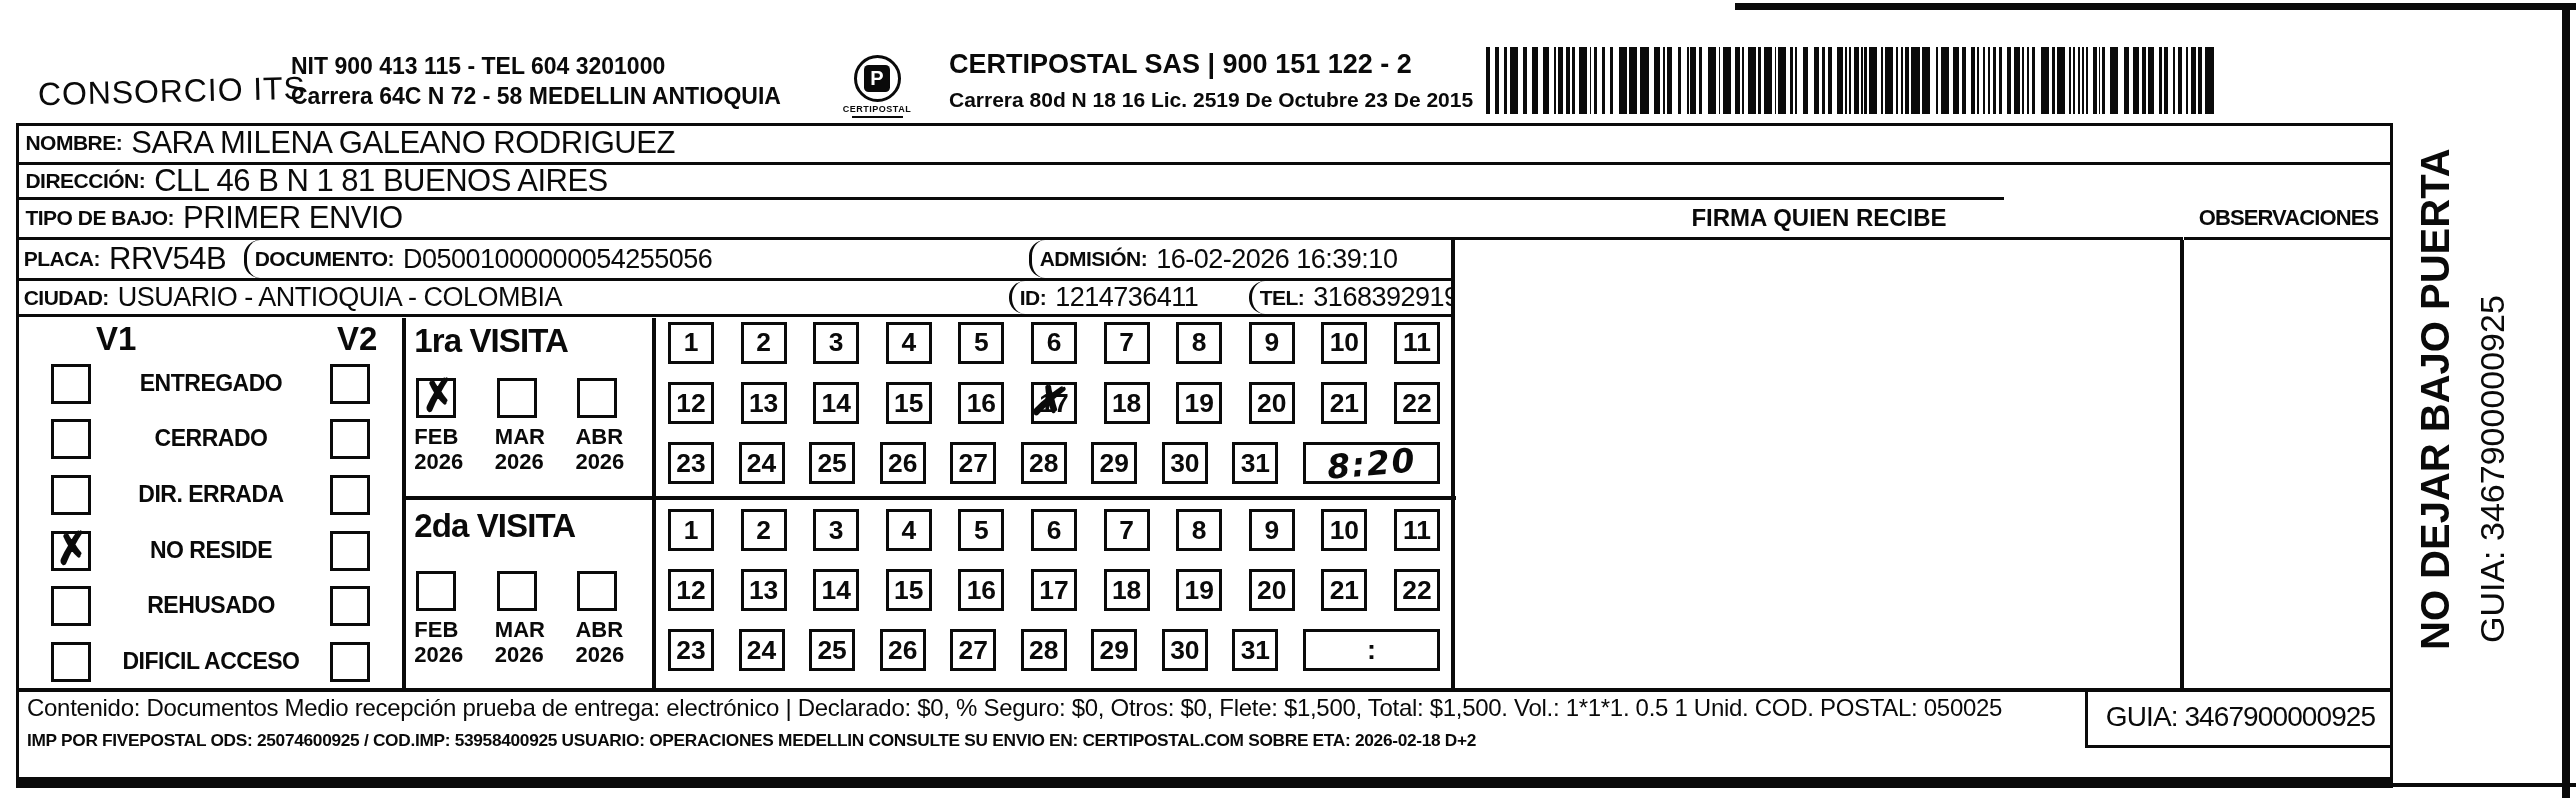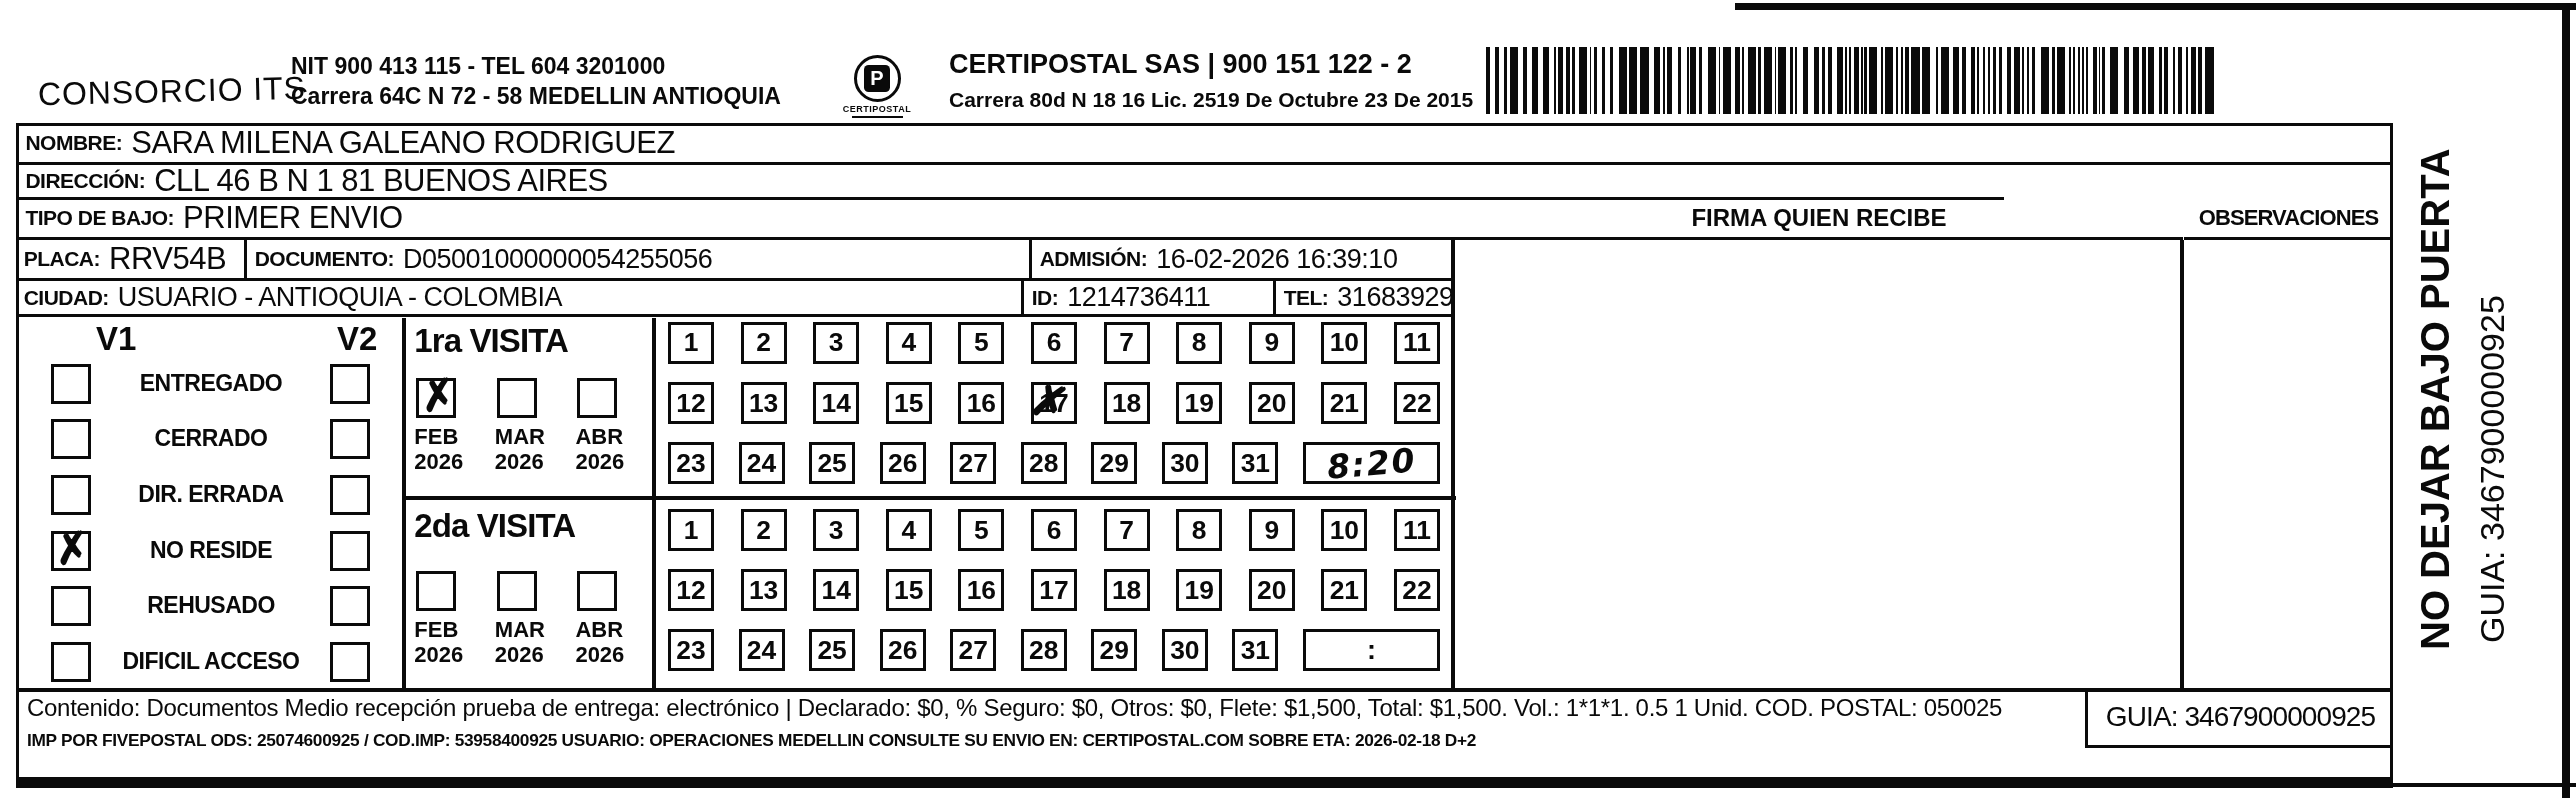--- a/index.html
+++ b/index.html
@@ -33,22 +33,22 @@
   .table-frame{left:16.4px;top:123px;width:2377px;height:665px;border:3.6px solid #0a0a0a;border-bottom-width:11px;}
   .row{position:absolute;box-sizing:border-box;border-bottom:3.6px solid #0a0a0a;display:flex;align-items:center;}
   .row-nombre{left:16.4px;top:123px;width:2377px;height:42px;padding-left:9px;}
   .row-direccion{left:16.4px;top:165px;width:1988px;height:35px;padding-left:9px;}
   .row-tipo{left:16.4px;top:199px;width:1439px;height:41px;padding-left:9px;border-bottom:3.6px solid #0a0a0a;}
   .cell-firma{left:1455px;top:199px;width:728px;height:41px;border-bottom:3.6px solid #0a0a0a;
               display:flex;align-items:center;justify-content:center;font-size:24px;font-weight:700;}
   .cell-obs{left:2184px;top:199px;width:209px;height:41px;border-bottom:3.6px solid #0a0a0a;
             display:flex;align-items:center;justify-content:center;font-size:22px;font-weight:700;letter-spacing:-0.9px;}
   .row4{left:16.4px;top:240px;width:1439px;height:41px;border-bottom:3.6px solid #0a0a0a;display:flex;}
-  .row5{left:16.4px;top:281px;width:1439px;height:36px;border-bottom:3.6px solid #0a0a0a;display:flex;gap:12px;}
-  .cell{display:flex;align-items:center;box-sizing:border-box;padding-left:7.3px;white-space:nowrap;overflow:hidden;}
+  .row5{left:16.4px;top:281px;width:1439px;height:36px;border-bottom:3.6px solid #0a0a0a;display:flex;}
+  .cell{display:flex;align-items:center;box-sizing:border-box;padding-left:7.3px;white-space:nowrap;overflow:hidden;border-radius:16px;}
   .cell+.cell{border-left:3.6px solid #0a0a0a;}
   .flabel{font-size:21px;font-weight:700;letter-spacing:-0.5px;margin-right:9px;flex:none;}
   .fvalue{font-size:31px;letter-spacing:-0.5px;}
   .fvalue.sm{font-size:27px;}
 
   
   .vdiv{width:3.6px;background:#0a0a0a;}
   .vdiv-grid{left:1451px;top:240px;height:448px;}
   .vdiv-obs{left:2180px;top:240px;height:448px;}
   .vdiv-v{left:402px;top:318px;height:371px;}

